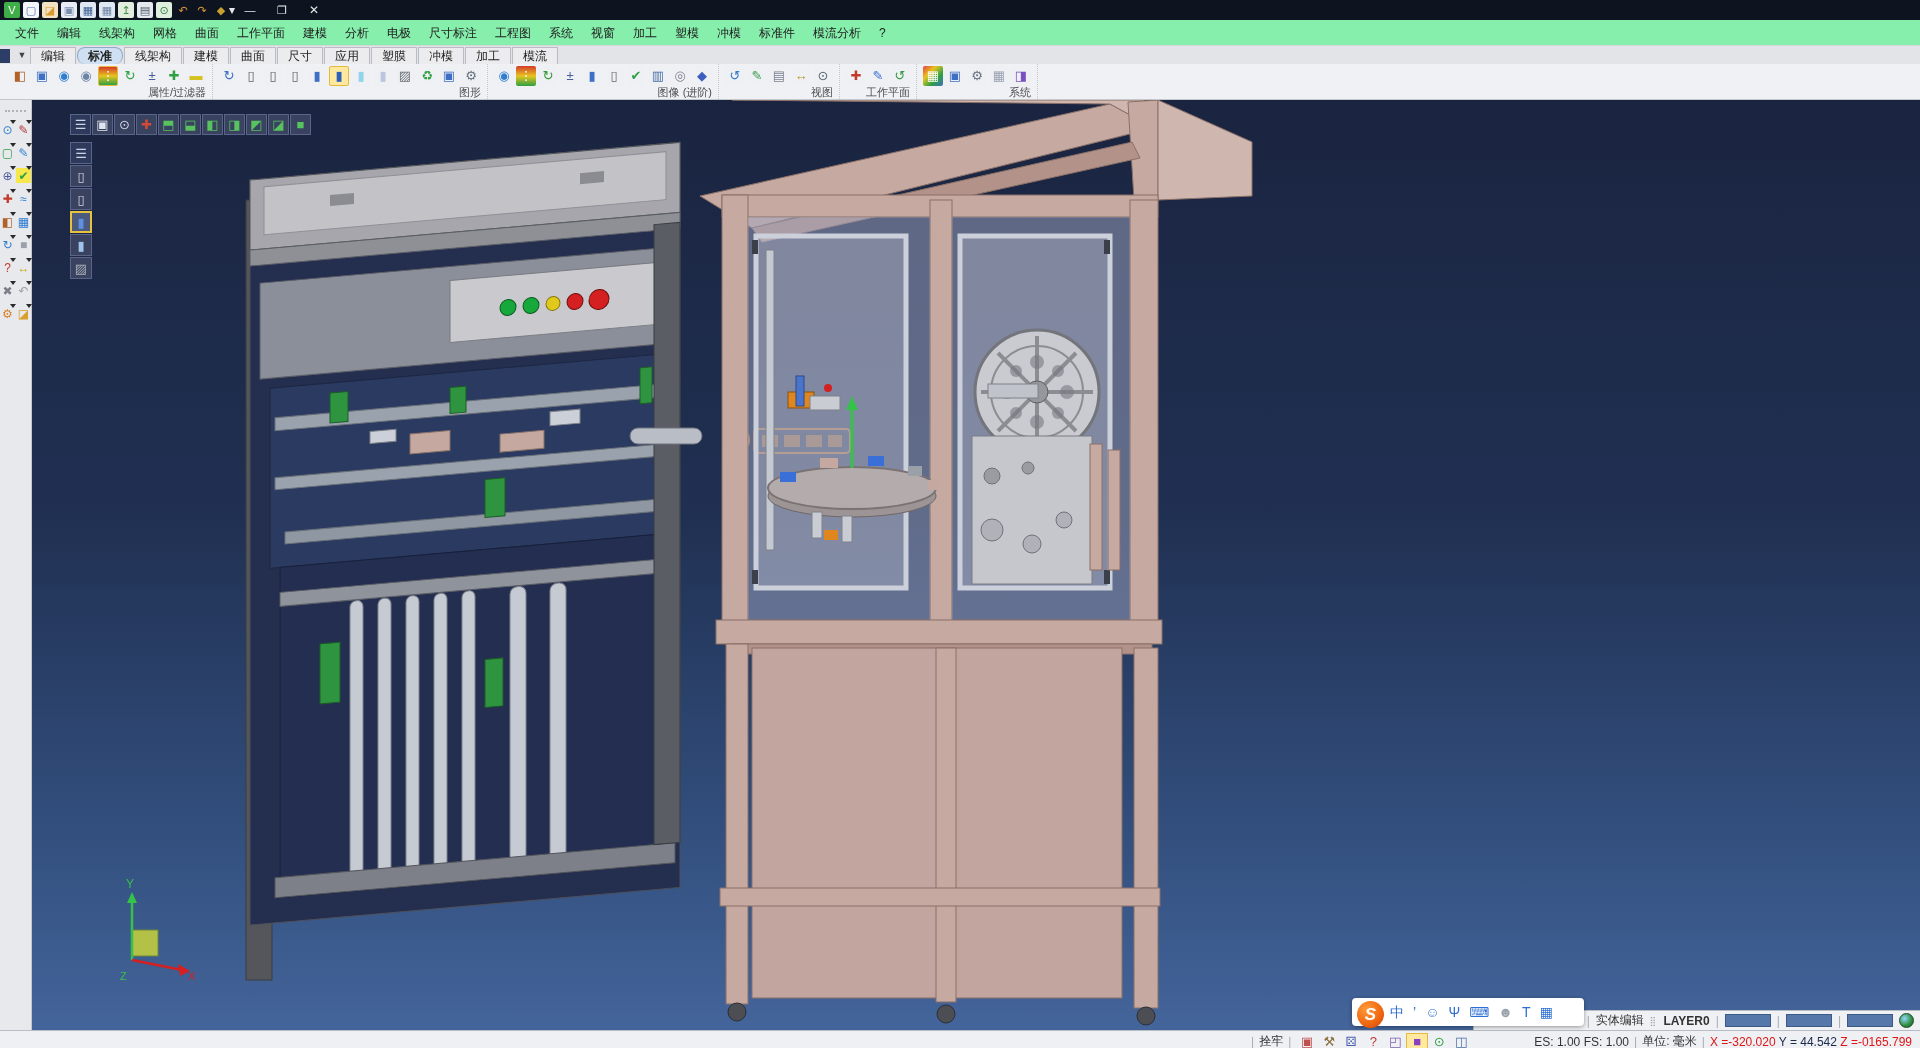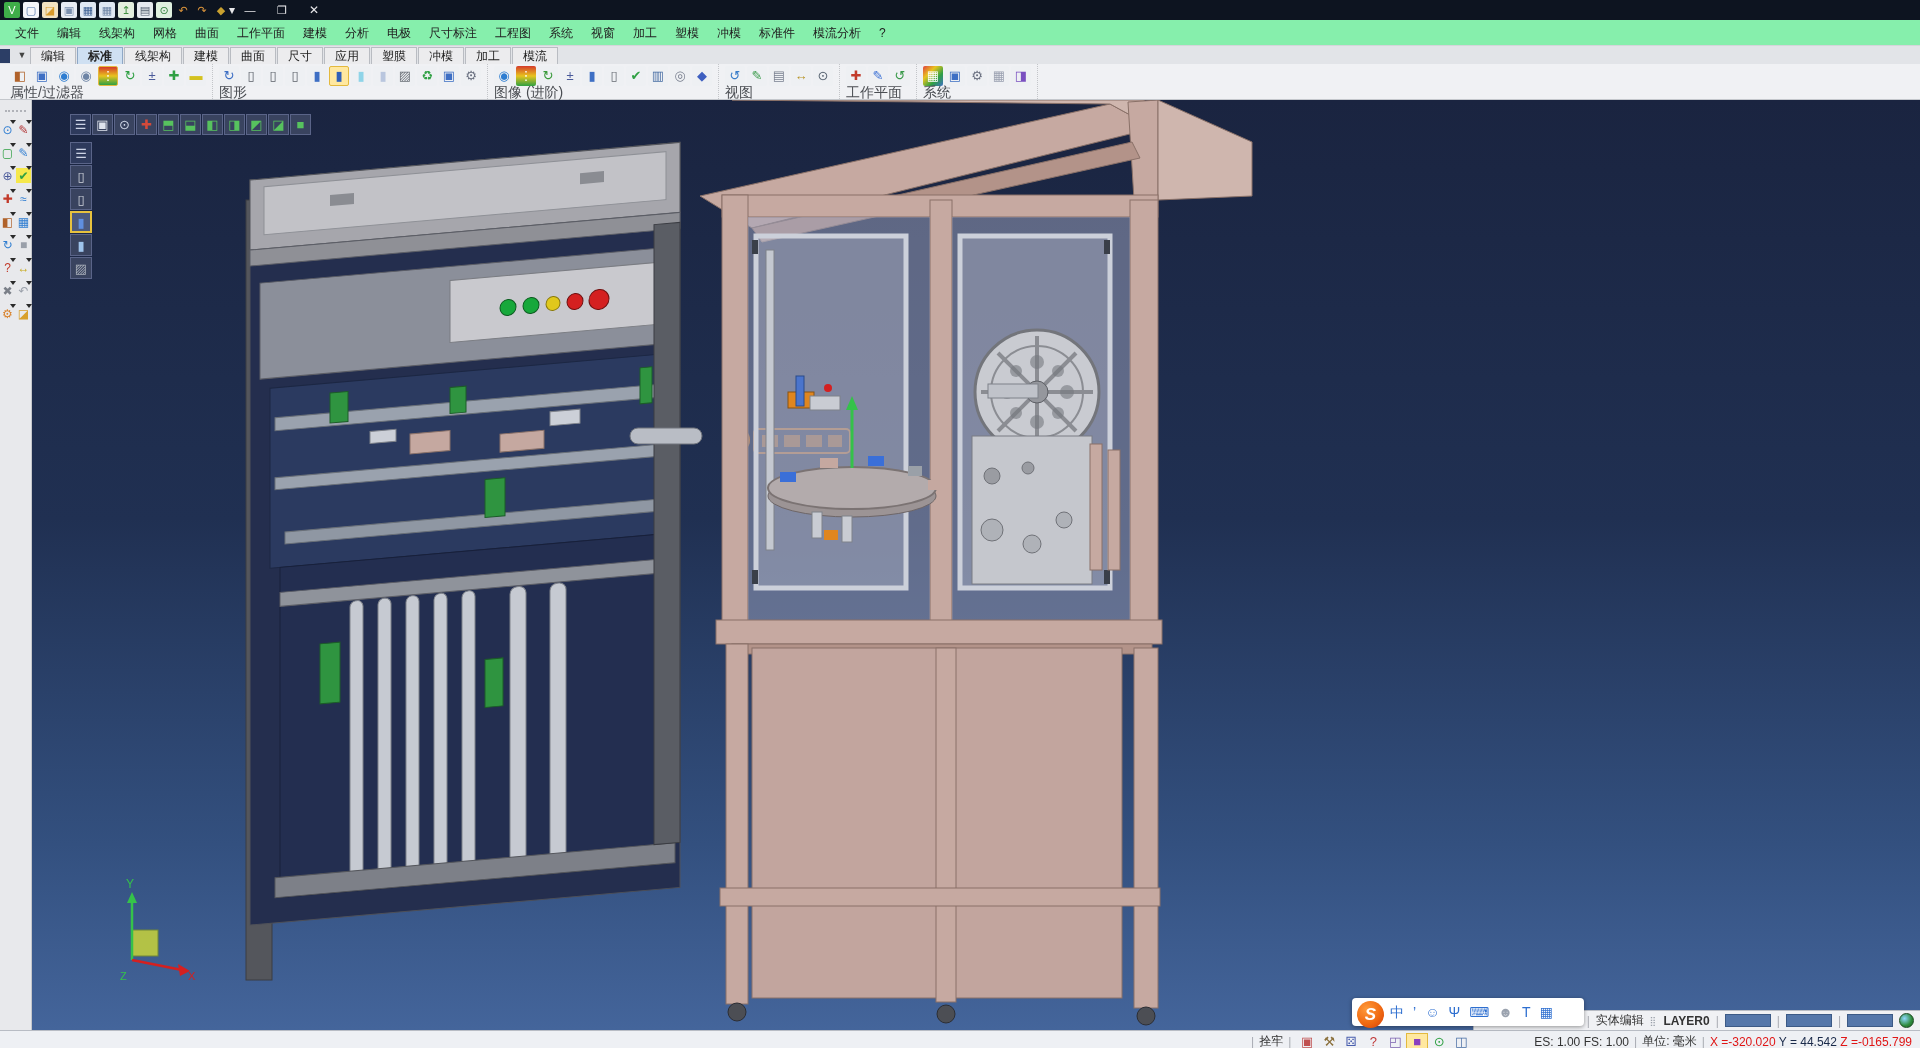--- a/index.html
+++ b/index.html
@@ -21,30 +21,30 @@
   
   .menubar { height:26px; background:#86efac; border-bottom:1px solid #d4d6da; display:flex; align-items:center; padding-left:6px; }
   .menubar .mitem { padding:0 9px; color:#222; line-height:18px; }
 
   
   .tabrow { height:18px; background:#e2e4e8; display:flex; align-items:flex-end; }
   .tabcorner { width:10px; height:14px; background:#2c3e66; margin:0 4px 1px 0; }
   .tabdrop { width:16px; color:#444; font-size:9px; text-align:center; line-height:17px; }
   .tab { padding:0 10px; line-height:16px; border:1px solid #b9bcc2; border-bottom:none; background:#ececee;
     color:#222; margin-right:1px; }
-  .tab.active { background:#cfe0f2; font-weight:bold; border-color:#8fa8c6; }
+  .tab.active { background:#cfe0f2; font-weight:bold; border-color:#8fa8c6;border-radius:8px; }
 
   
   .ribbon { height:36px; background:#f0f1f4; border-bottom:1px solid #c4c7cc; display:flex; padding-left:4px; }
   .rgroup { display:flex; flex-direction:column; border-right:1px dotted #c3c5c9; padding:1px 6px 0 6px; }
   .ricons { display:flex; gap:2px; align-items:center; height:22px; }
   .ricon { width:20px; height:20px; border-radius:2px; display:flex; align-items:center; justify-content:center;
     font-size:13px; line-height:1; background:#eef0f3; }
   .ricon.active { background:#ffe8a0; border:1px solid #e3b93e; }
-  .rlabel { text-align:left; font-size:14px; color:#4a4d52; line-height:13px; }
+  .rlabel { text-align:right; font-size:11px; color:#4a4d52; line-height:13px; }
 
   
   .main { display:flex; height:930px; }
   .ltool { width:32px; background:#e8e9ec; border-right:1px solid #c5c7cb; padding-top:10px; }
   .ltool .grip { height:6px; border-top:2px dotted #b0b2b8; margin:0 5px 6px 5px; }
   .lticons { display:grid; grid-template-columns:15px 15px; justify-content:center; gap:8px 1px; }
   .lticon { width:15px; height:15px; display:flex; align-items:center; justify-content:center; font-size:12px;
     position:relative; }
   .lticon::after { content:""; position:absolute; top:-2px; right:-1px; border-left:3px solid transparent;
     border-right:3px solid transparent; border-top:4px solid #2a2a2a; }

